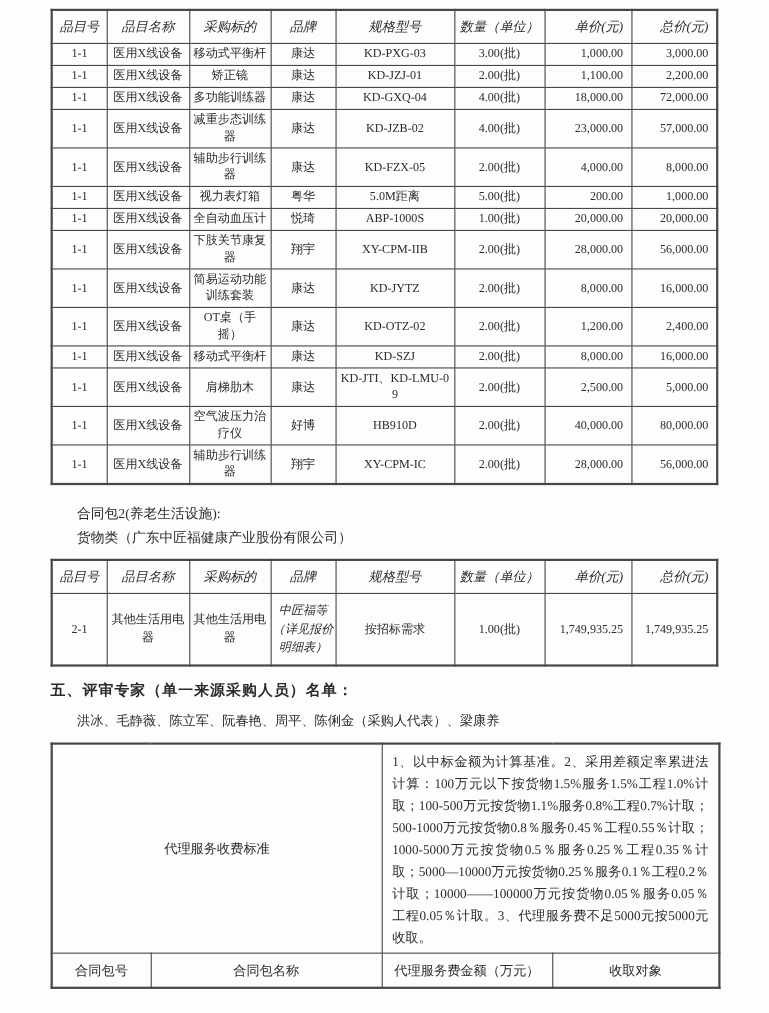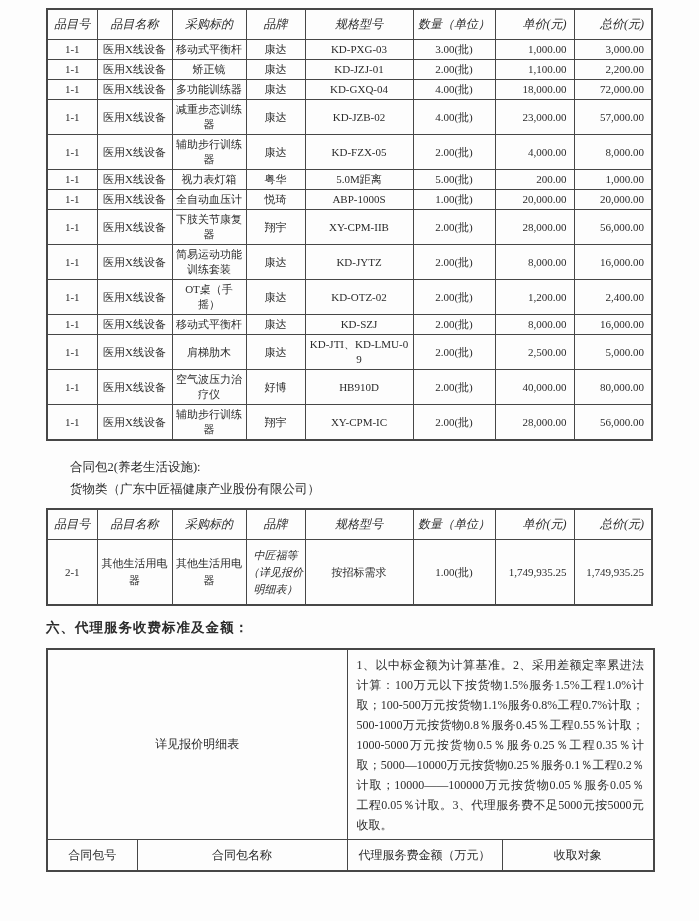--- a/index.html
+++ b/index.html
@@ -237,33 +237,34 @@
           <td>其他生活用电器</td>
           <td>中匠福等（详见报价明细表）</td>
           <td>按招标需求</td>
           <td>1.00(批)</td>
           <td>1,749,935.25</td>
           <td>1,749,935.25</td>
         </tr>
       </tbody>
   </table>
 
-
-  <h3 class="section">六、代理服务收费标准及金额：</h3>
+  <h3 class="section">五、评审专家（单一来源采购人员）名单：</h3>
+  <p class="names">洪冰、毛静薇、陈立军、阮春艳、周平、陈俐金（采购人代表）、梁康养</p>
+
 
   <table class="grid fee">
     <colgroup>
       <col style="width:90px">
         <col style="width:210px">
         <col style="width:155px">
         <col style="width:152px">
     </colgroup>
     <tbody>
       <tr>
-        <td colspan="2" class="fee-label">详见报价明细表</td>
+        <td colspan="2" class="fee-label">代理服务收费标准</td>
         <td colspan="2" class="fee-text">1、以中标金额为计算基准。2、采用差额定率累进法计算：100万元以下按货物1.5%服务1.5%工程1.0%计取；100-500万元按货物1.1%服务0.8%工程0.7%计取；500-1000万元按货物0.8％服务0.45％工程0.55％计取；1000-5000万元按货物0.5％服务0.25％工程0.35％计取；5000—10000万元按货物0.25％服务0.1％工程0.2％计取；10000——100000万元按货物0.05％服务0.05％工程0.05％计取。3、代理服务费不足5000元按5000元收取。</td>
       </tr>
       <tr>
           <th>合同包号</th>
           <th>合同包名称</th>
           <th>代理服务费金额（万元）</th>
           <th>收取对象</th>
         </tr>
     </tbody>
 

